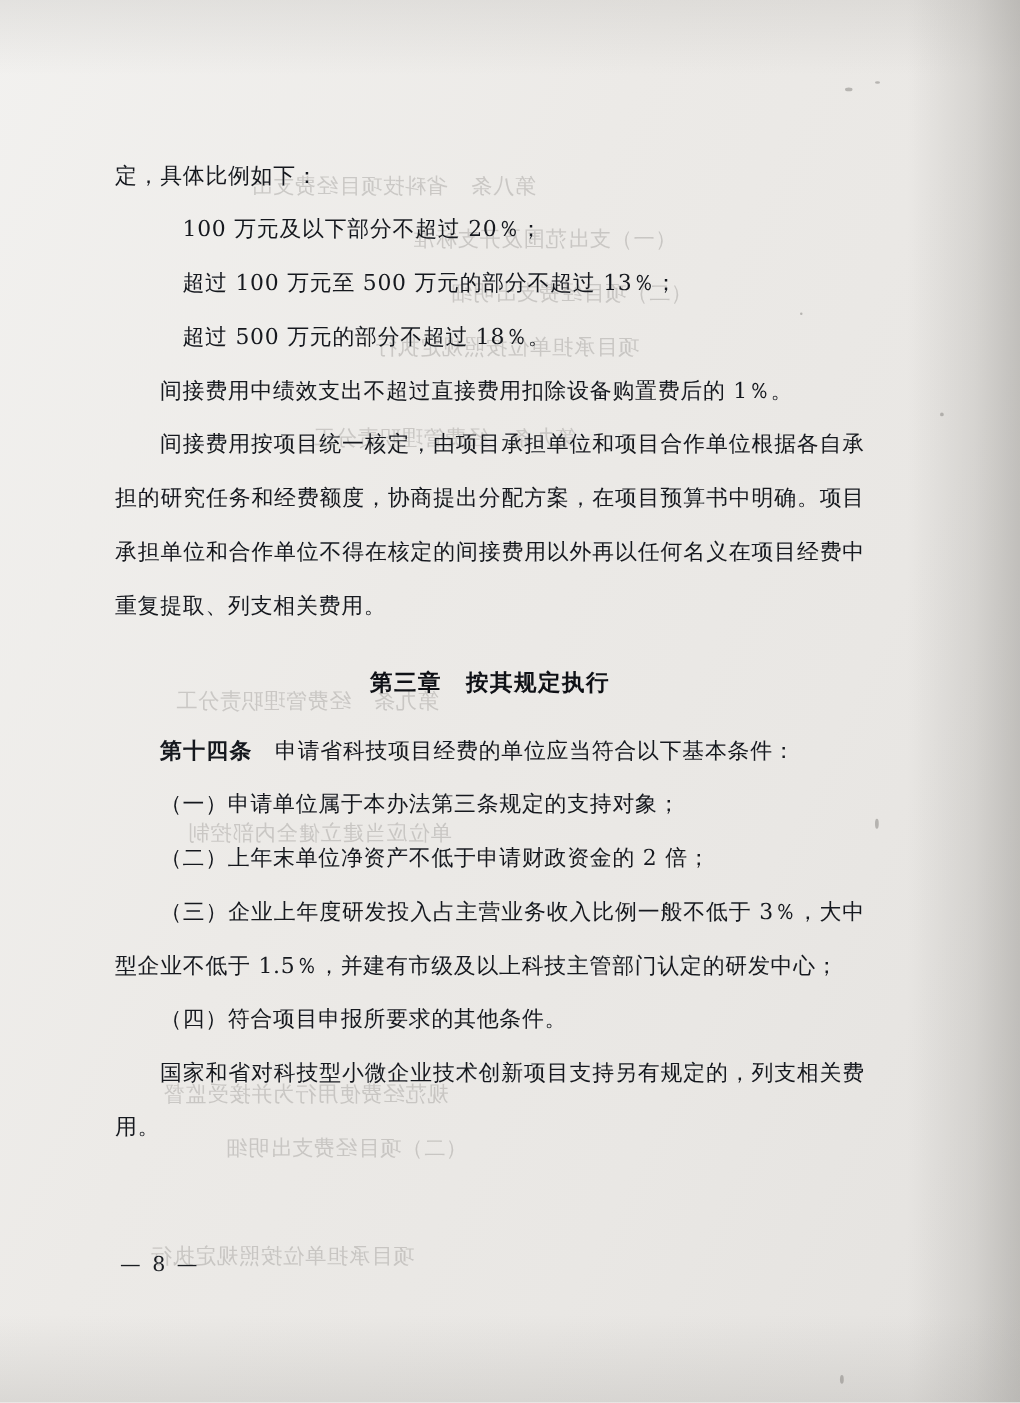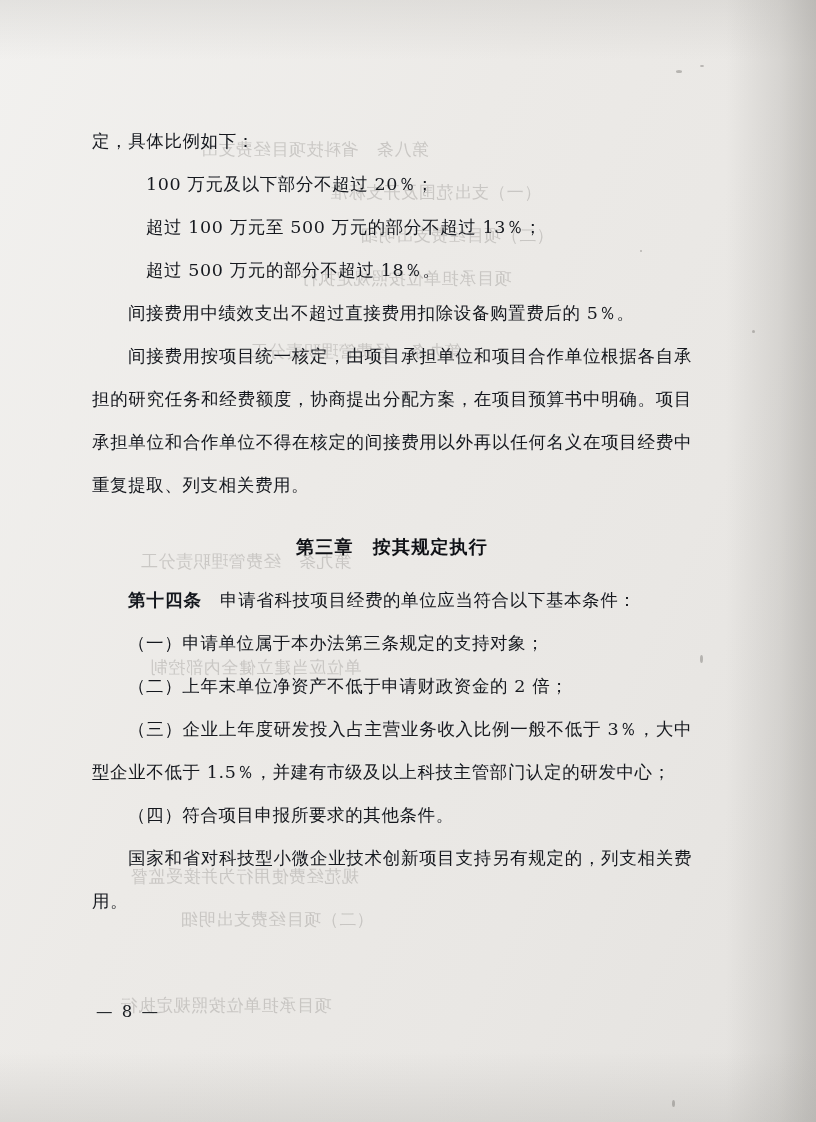--- a/index.html
+++ b/index.html
@@ -126,21 +126,21 @@
   <div class="speck" style="left:640px; top:250px; width:2px; height:2px;"></div>
   <div class="speck" style="left:700px; top:655px; width:3px; height:8px;"></div>
   <div class="speck" style="left:672px; top:1100px; width:3px; height:7px;"></div>
 
   <div class="content">
 
     <p class="para indent-0">定，具体比例如下：</p>
     <p class="para indent-2">100 万元及以下部分不超过 20％；</p>
     <p class="para indent-2">超过 100 万元至 500 万元的部分不超过 13％；</p>
     <p class="para indent-2">超过 500 万元的部分不超过 18％。</p>
-    <p class="para indent-1">间接费用中绩效支出不超过直接费用扣除设备购置费后的 5％。</p>
+    <p class="para indent-1">间接费用中绩效支出不超过直接费用扣除设备购置费后的 1％。</p>
     <p class="para indent-1">间接费用按项目统一核定，由项目承担单位和项目合作单位根据各自承担的研究任务和经费额度，协商提出分配方案，在项目预算书中明确。项目承担单位和合作单位不得在核定的间接费用以外再以任何名义在项目经费中重复提取、列支相关费用。</p>
 
     <h2 class="chapter">第三章　按其规定执行</h2>
 
     <p class="para indent-1"><span class="article-no">第十四条</span><span>　申请省科技项目经费的单位应当符合以下基本条件：</span></p>
 
     <p class="para indent-1">（一）申请单位属于本办法第三条规定的支持对象；</p>
     <p class="para indent-1">（二）上年末单位净资产不低于申请财政资金的 2 倍；</p>
     <p class="para indent-1">（三）企业上年度研发投入占主营业务收入比例一般不低于 3％，大中型企业不低于 1.5％，并建有市级及以上科技主管部门认定的研发中心；</p>
     <p class="para indent-1">（四）符合项目申报所要求的其他条件。</p>

